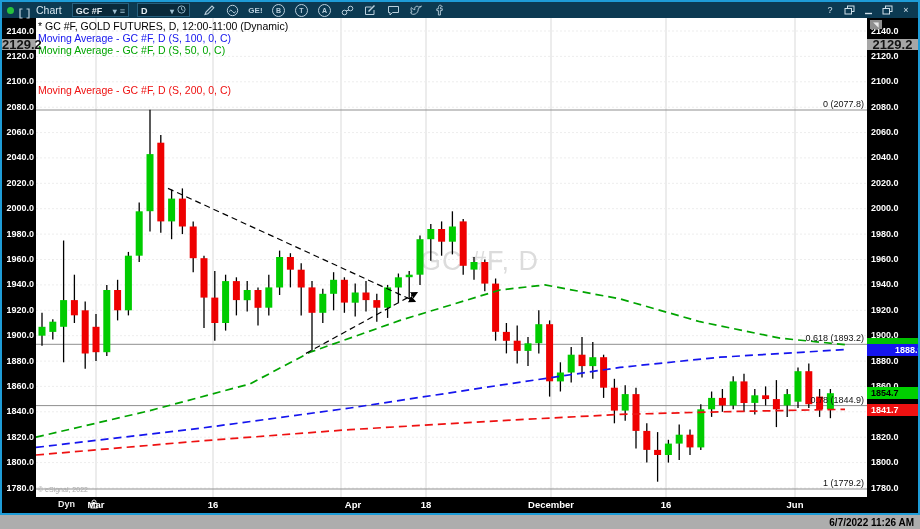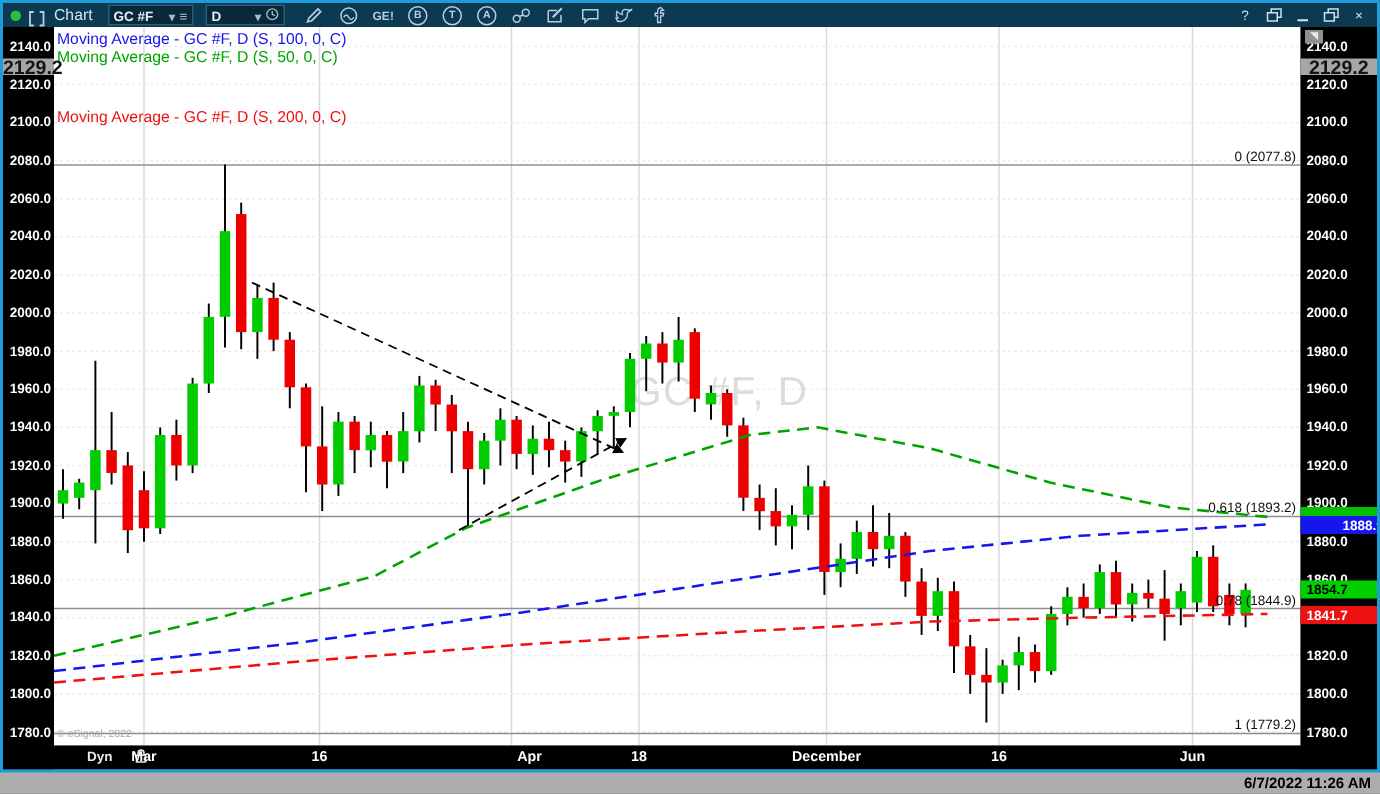--- a/index.html
+++ b/index.html
@@ -370,20 +370,21 @@
         <polyline points="0.0,437.0 164.0,423.0 314.0,411.6 464.0,402.7 584.0,396.4 684.0,393.8 809.0,391.3" fill="none" stroke="#ee1111" stroke-width="1.7" stroke-dasharray="8,5"></polyline>
         <defs>
           <marker id="arw" markerWidth="7" markerHeight="7" refX="5" refY="3" orient="auto">
             <path d="M0,0L6,3L0,6z" fill="#000"></path>
           </marker>
         </defs>
         <line x1="132" y1="170.4" x2="379" y2="283.4" stroke="#000" stroke-width="1.2" stroke-dasharray="6,4" marker-end="url(#arw)"></line>
         <line x1="270" y1="335.4" x2="381" y2="274.5" stroke="#000" stroke-width="1.2" stroke-dasharray="6,4" marker-end="url(#arw)"></line>
       </svg>
     <div id="title-overlay">
+      <div id="chart-title">* GC #F, GOLD FUTURES, D, 12:00-11:00 (Dynamic)</div>
       <div class="legend-line" style="color: rgb(21, 21, 238);">Moving Average - GC #F, D (S, 100, 0, C)</div>
       <div class="legend-line" style="color: rgb(0, 164, 0);">Moving Average - GC #F, D (S, 50, 0, C)</div>
       <div class="legend-line" style="color: rgb(238, 17, 17); margin-top: 28px;">Moving Average - GC #F, D (S, 200, 0, C)</div>
     </div>
     <div id="copyright">© eSignal, 2022</div>
   <div class="fib-label" style="top: 80.9594px;">0 (2077.8)</div><div class="fib-label" style="top: 315.299px;">0.618 (1893.2)</div><div class="fib-label" style="top: 376.613px;">0.78 (1844.9)</div><div class="fib-label" style="top: 460.016px;">1 (1779.2)</div></div>
 
   <div id="right-axis">
     <div id="axis-btn">◥</div>
   <div class="ytick" style="top: 7.5px;">2140.0</div>

